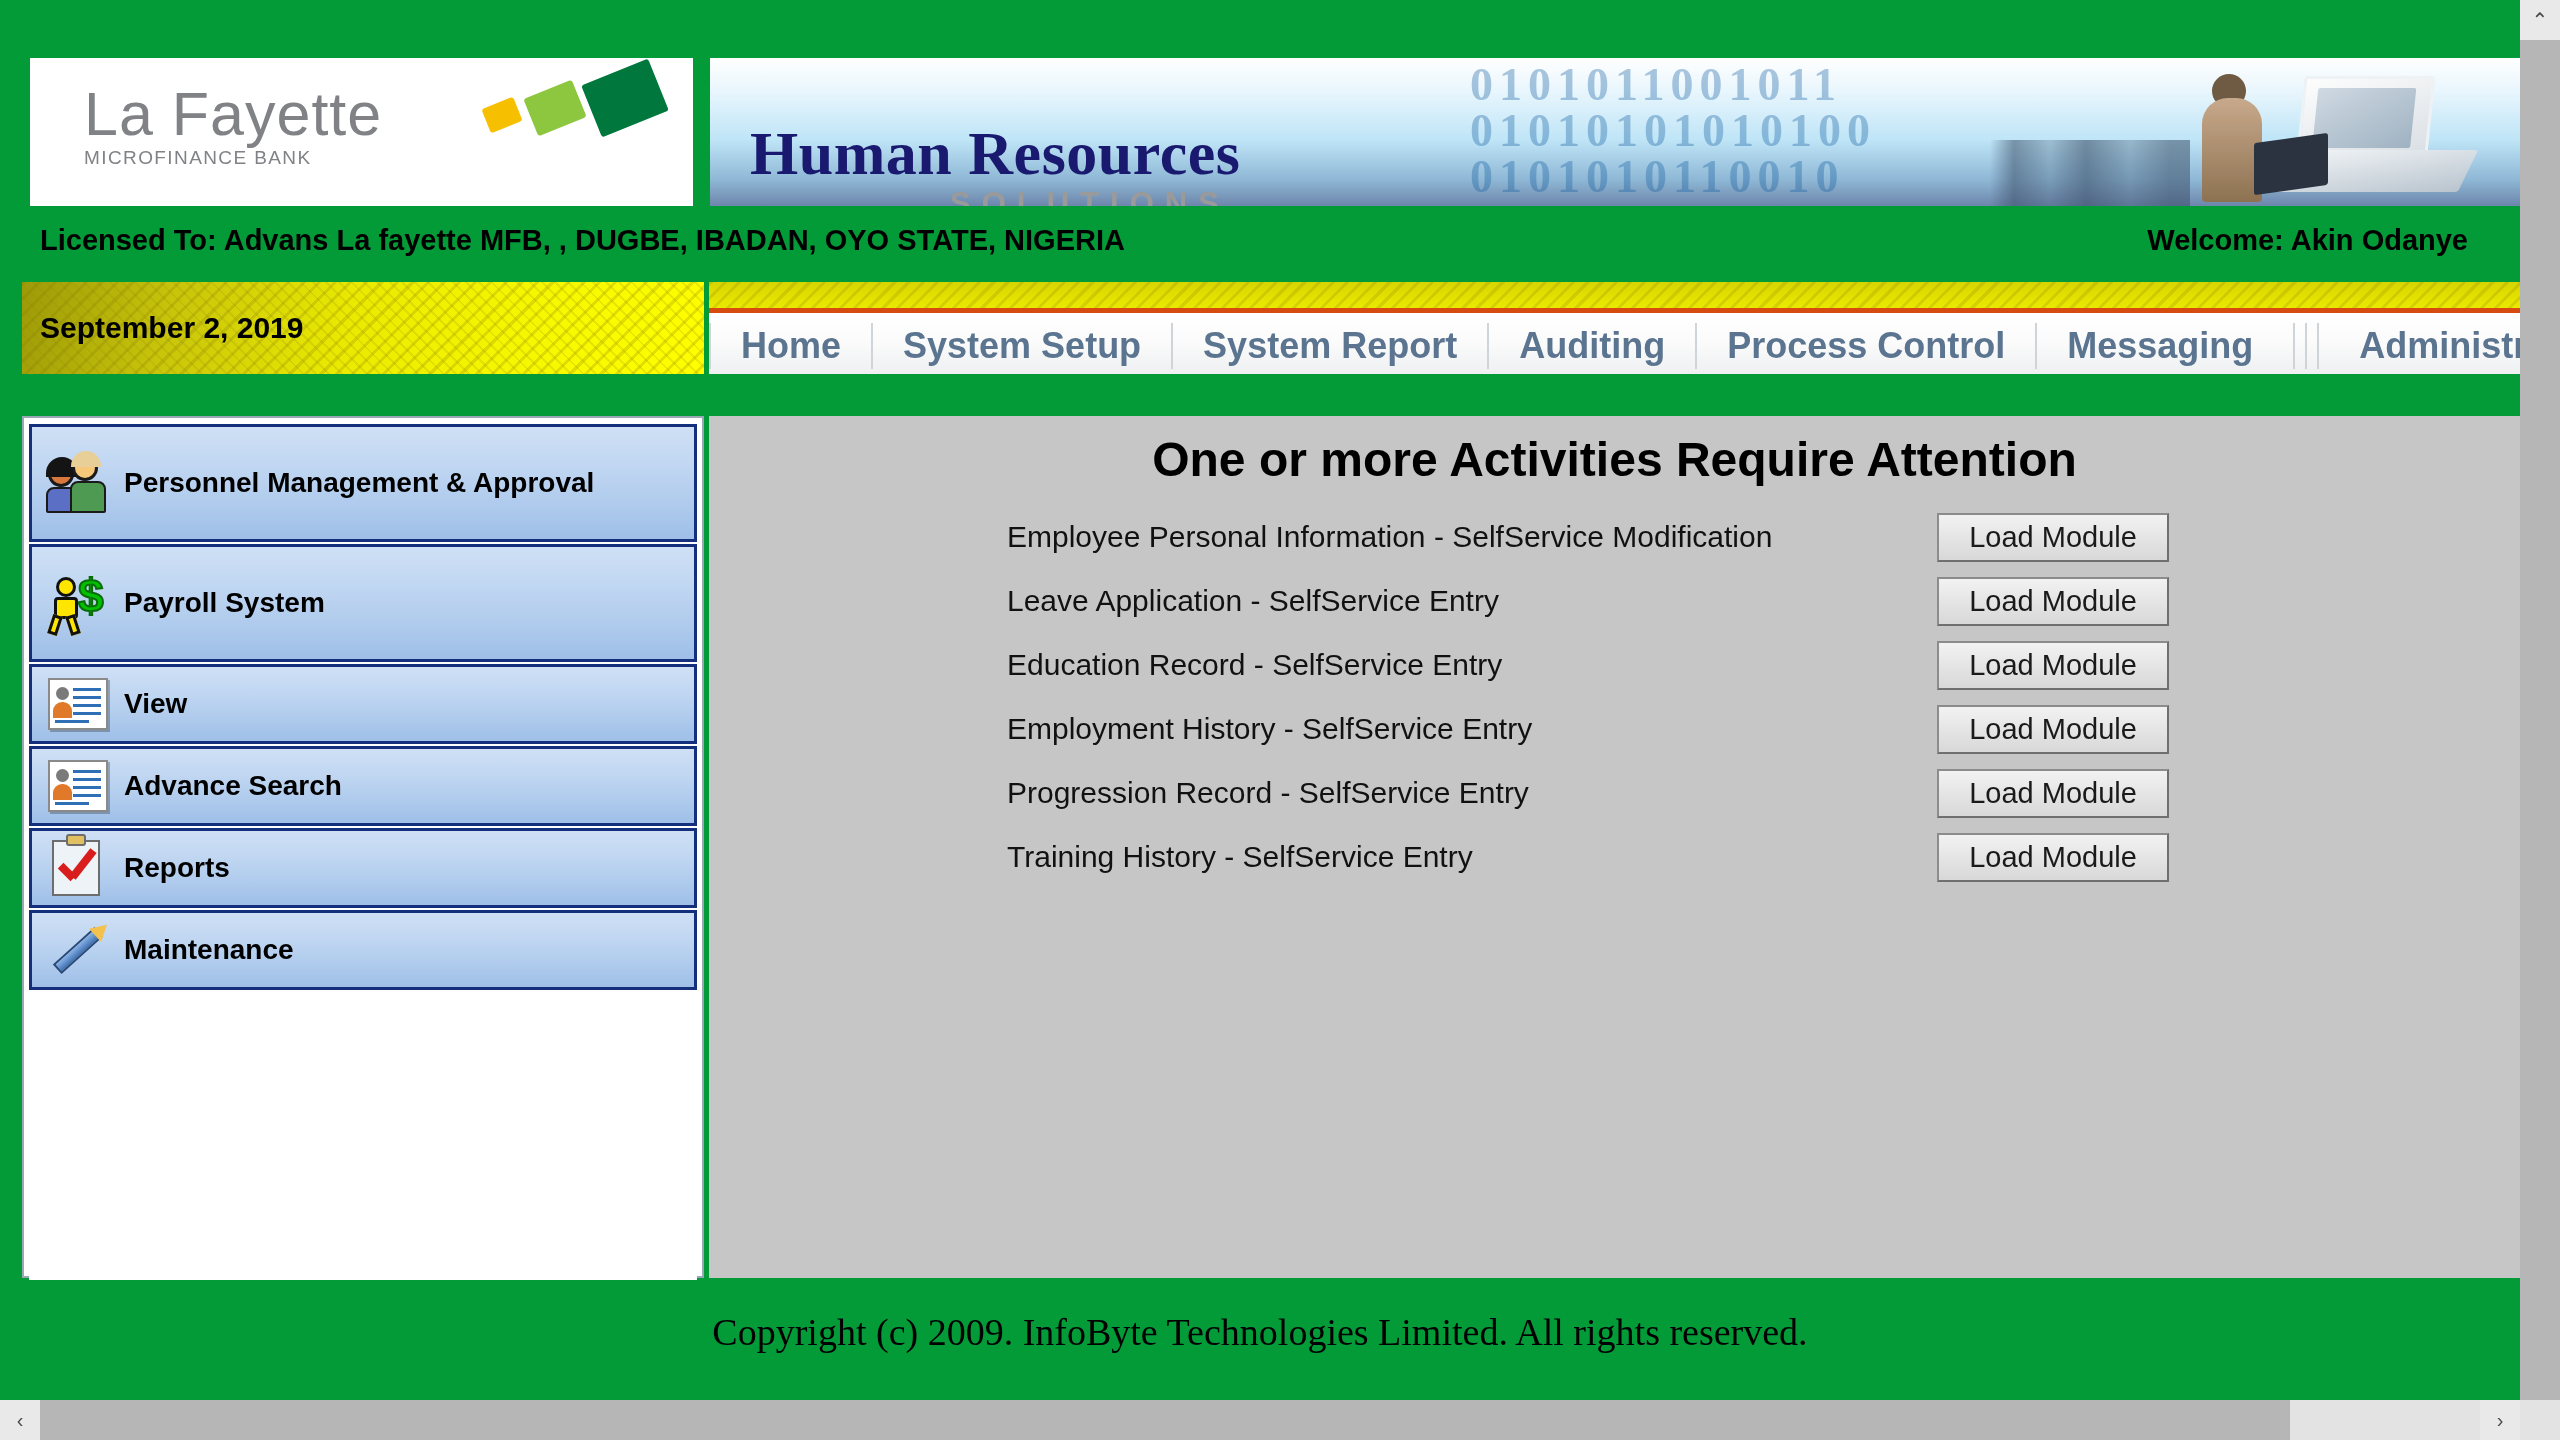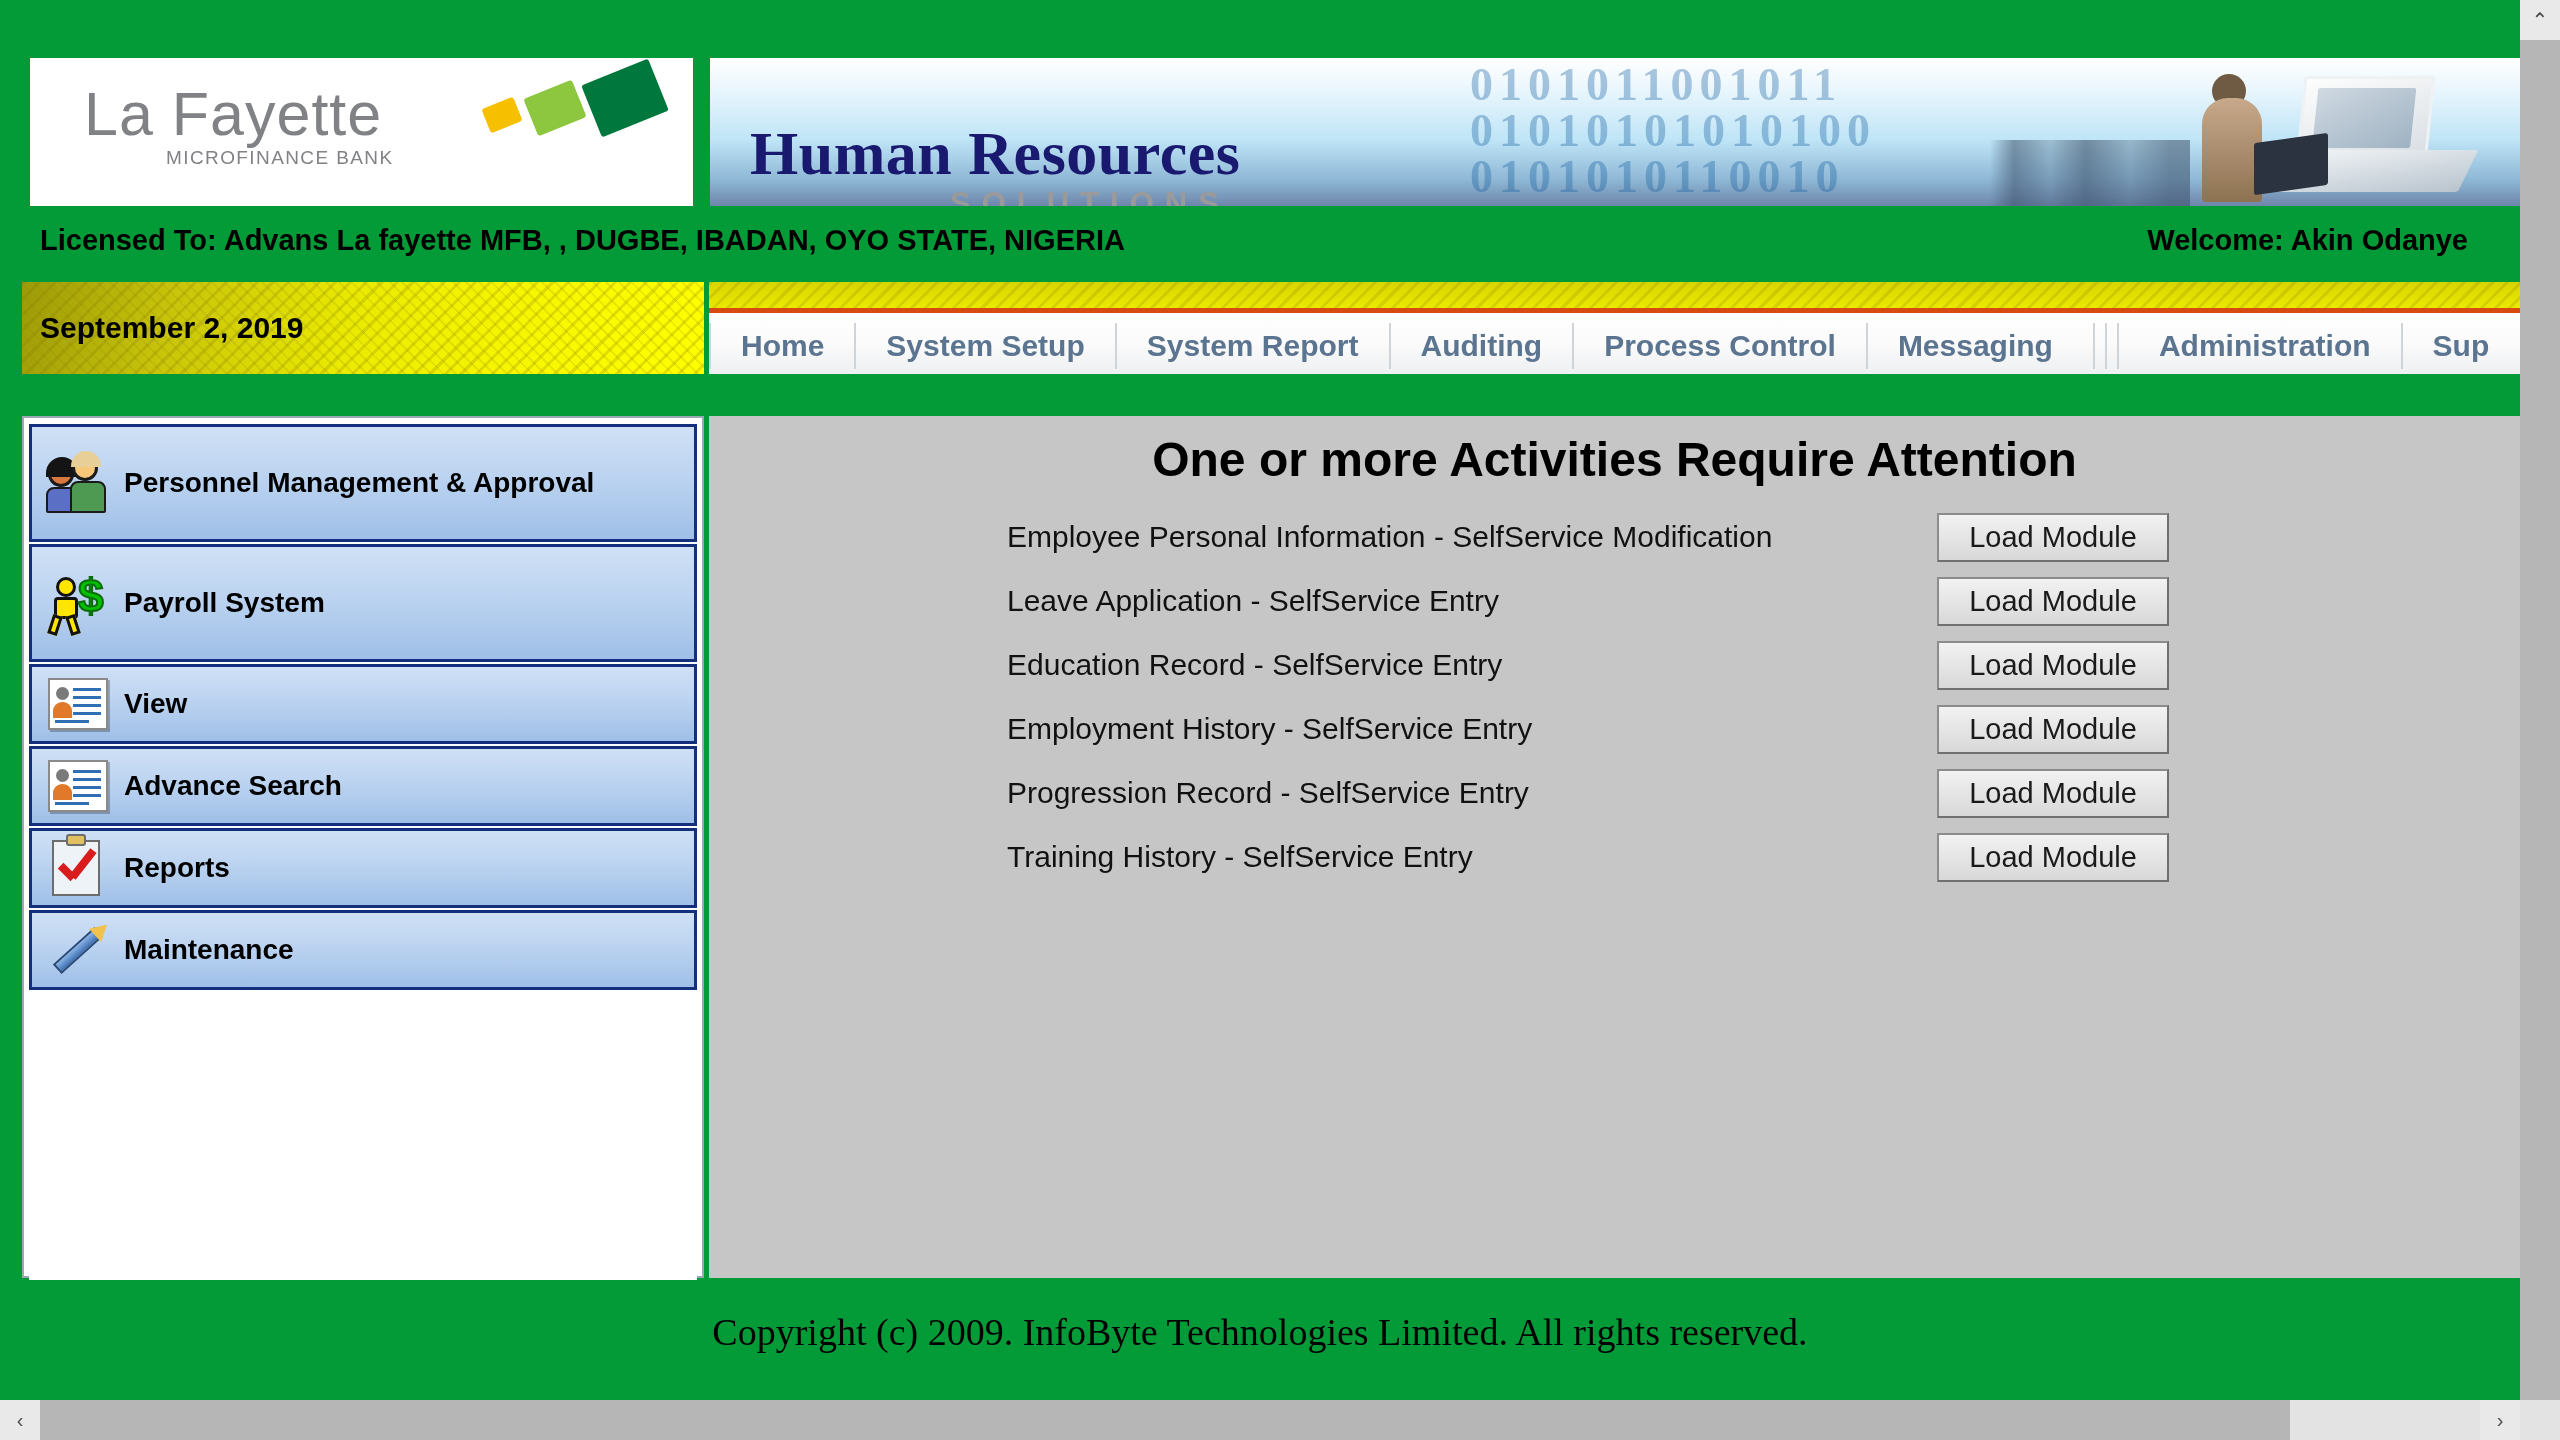--- a/index.html
+++ b/index.html
@@ -54,21 +54,20 @@
     color: #808285;
     letter-spacing: 1px;
     line-height: 1;
     font-weight: 400;
   }
   .logo-sub1 {
     font-family: "Liberation Sans", sans-serif;
     font-size: 19px;
     color: #808285;
     letter-spacing: 1.4px;
-    margin-left: 82px;
     margin-top: 2px;
   }
   .logo-sub2 {
     font-family: "Liberation Sans", sans-serif;
     font-size: 28px;
     color: #2e7d46;
     letter-spacing: 0.5px;
     margin-left: 82px;
     margin-top: -2px;
   }
@@ -266,21 +265,21 @@
     position: absolute;
     left: 0; top: 26px;
     width: 100%; height: 70px;
     background: linear-gradient(180deg, #ffffff 0%, #fbfbfb 45%, #eceef0 100%);
     border-top: 5px solid #d74b10;
     display: flex;
     align-items: center;
     box-sizing: border-box;
   }
   .nav-item {
-    font-size: 30px;
+    font-size: 36px;
     font-weight: bold;
     color: #5b7490;
     padding: 16px 30px;
     white-space: nowrap;
     line-height: 65px;
     cursor: pointer;
   }
   .nav-sep {
     width: 2px;
     height: 46px;

